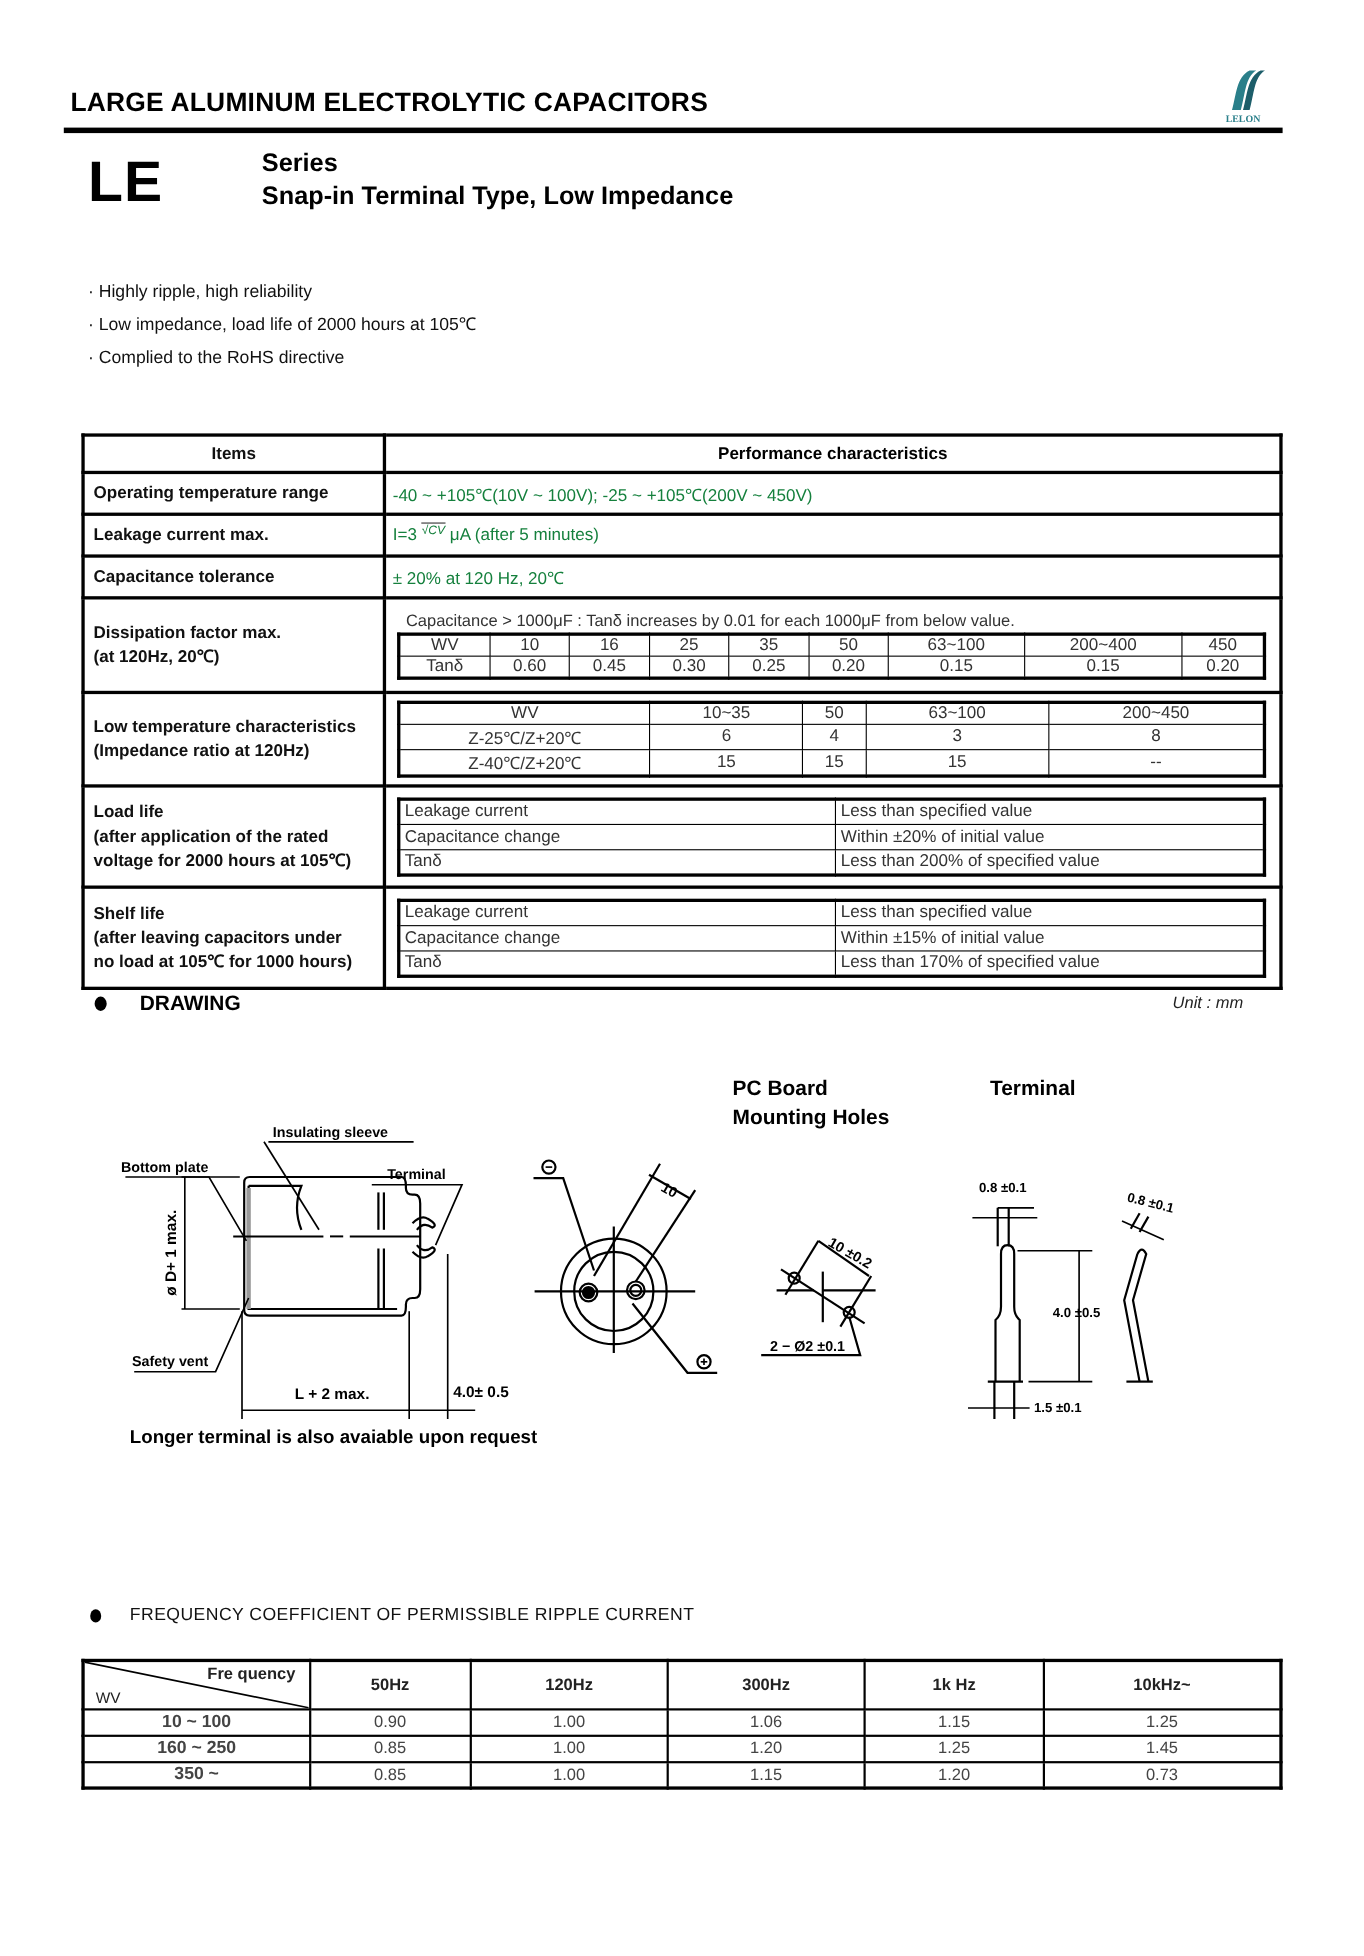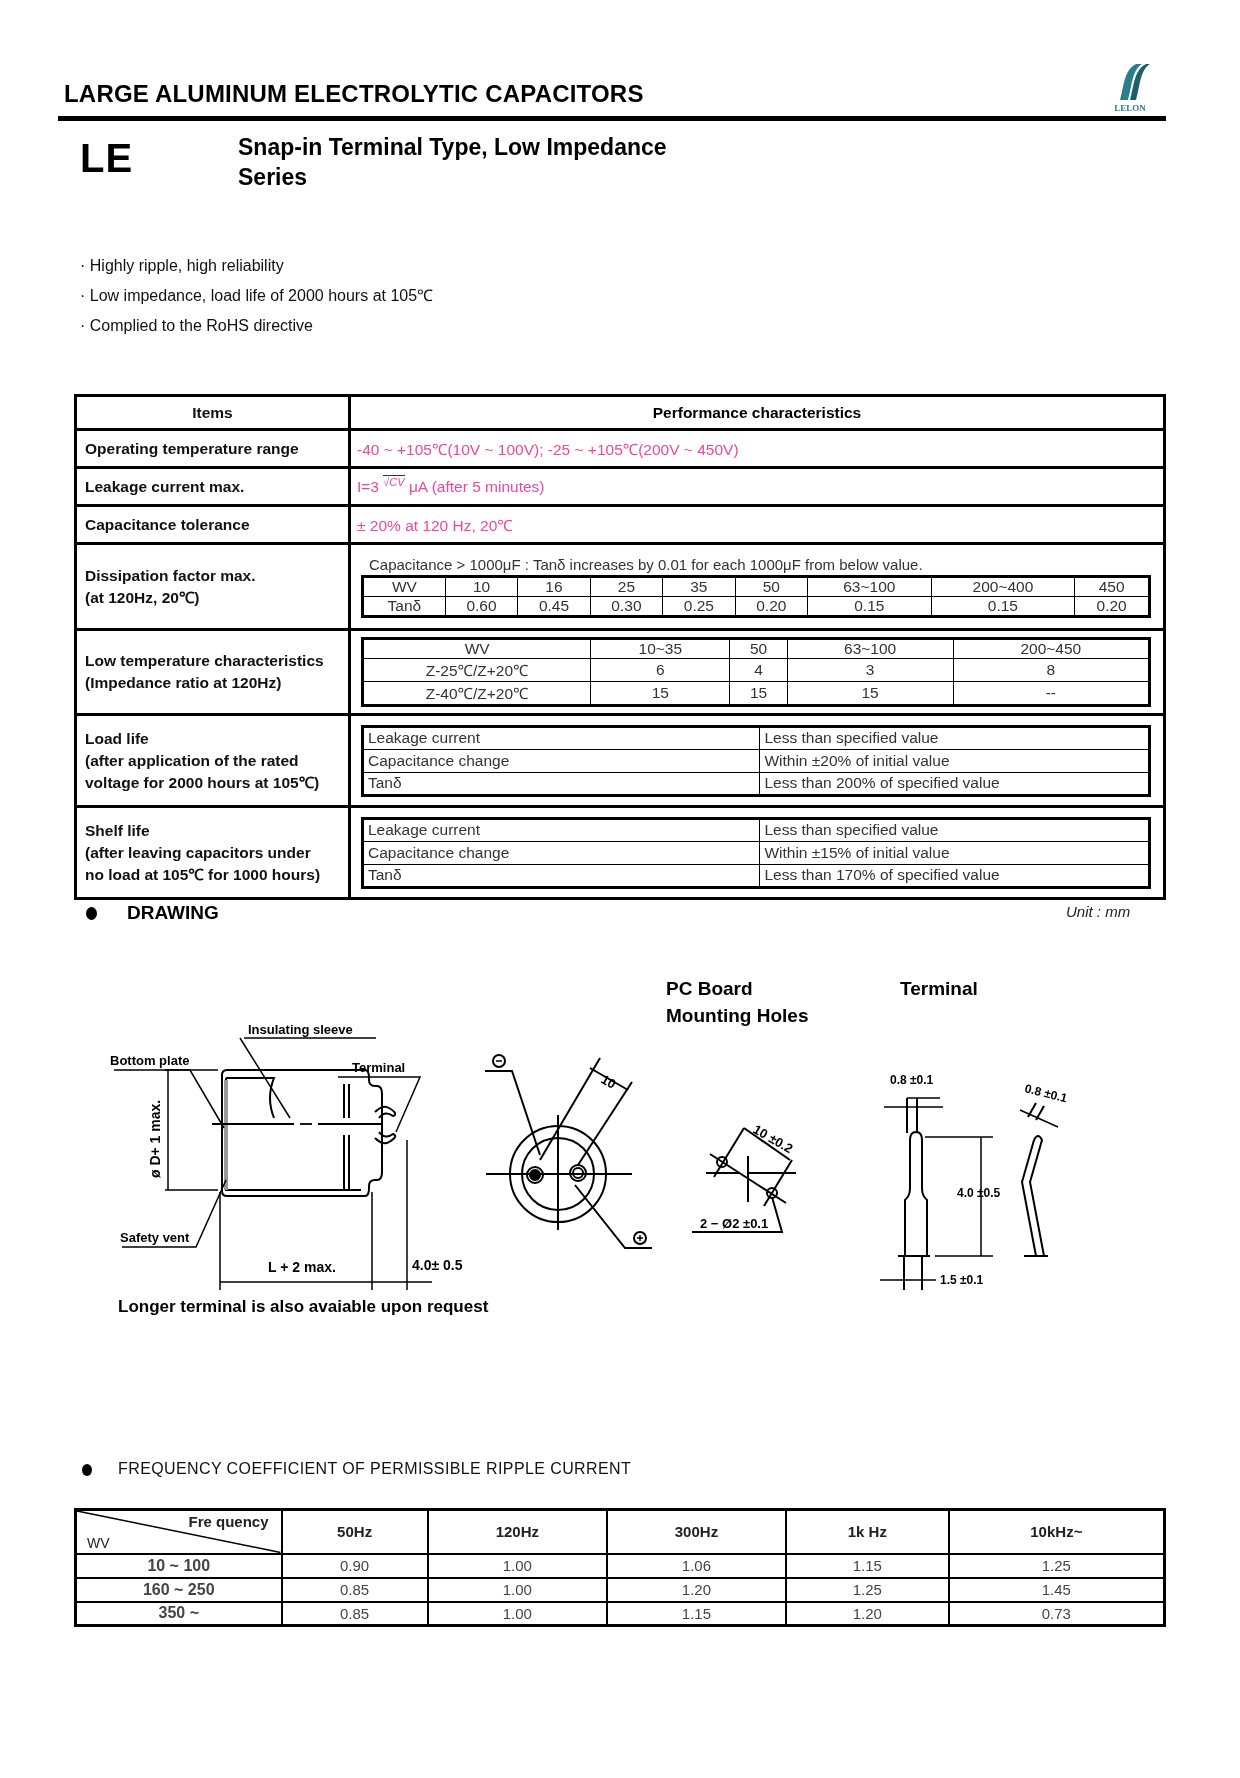--- a/index.html
+++ b/index.html
@@ -5,32 +5,32 @@
   * { box-sizing: border-box; margin: 0; padding: 0; }
   html, body { width: 1240px; height: 1778px; background: #ffffff; }
   body { position: relative; font-family: "Liberation Sans", sans-serif; color: #000; overflow: hidden; }
 
   .abs { position: absolute; }
 
   
   #doc-title { left: 64px; top: 80px; font-size: 24px; font-weight: bold; letter-spacing: 0.2px; }
   #header-rule { left: 58px; top: 116px; width: 1108px; height: 5px; background: #000; }
   #logo { left: 1090px; top: 56px; width: 80px; height: 58px; }
-  #series-code { left: 80px; top: 136px; font-size: 40px; font-weight: bold; letter-spacing: 1px; }
+  #series-code { left: 80px; top: 136px; font-size: 52px; font-weight: bold; letter-spacing: 1px; }
   #series-desc { left: 238px; top: 132px; font-size: 23px; font-weight: bold; line-height: 30px; }
 
   
   #features { left: 80px; top: 256px; font-size: 16px; color: #111; }
   #features div { height: 30px; line-height: 20px; }
 
   
   #spec-table { left: 74px; top: 394px; width: 1092px; border-collapse: collapse; border: 3px solid #000; padding-left: 12px; }
   #spec-table td { border: 3px solid #000; font-size: 15.5px; vertical-align: middle; }
   #spec-table td.item { width: 274px; padding-left: 8px; font-weight: bold; color: #111; line-height: 22px; }
-  #spec-table td.perf { padding-left: 6px; color: #ec4899; }
+  #spec-table td.perf { padding-left: 6px; color: #15803d; }
   #spec-table tr.h td { text-align: center; height: 34px; font-weight: bold; }
   #spec-table tr.r1 td { height: 38px; }
   #spec-table tr.r2 td { height: 38px; }
   #spec-table tr.r3 td { height: 38px; }
   #spec-table tr.r4 td { height: 86px; }
   #spec-table tr.r5 td { height: 82px; }
   #spec-table tr.r6 td { height: 92px; }
   #spec-table tr.r7 td { height: 92px; }
 
   .thin { font-family: "Liberation Sans Narrow", "Liberation Sans", sans-serif; font-weight: normal; color: #333; }
@@ -74,22 +74,22 @@
 <div id="logo" class="abs">
   <svg width="80" height="58" viewBox="0 0 80 58">
     <path d="M30 44 C34 30, 34 14, 46 8 L52 8 C42 14, 42 30, 38 44 Z" fill="#2a7f8a"></path>
     <path d="M40 44 C44 30, 44 14, 56 8 L60 8 C50 14, 50 30, 46 44 Z" fill="#1d5e6a"></path>
     <text x="40" y="55" font-size="9" text-anchor="middle" fill="#2a7f8a" font-weight="bold" font-family="Liberation Serif, serif">LELON</text>
   </svg>
 </div>
 <div id="header-rule" class="abs"></div>
 <div id="series-code" class="abs">LE</div>
 <div id="series-desc" class="abs">
+  <div>Series</div>
   <div>Snap-in Terminal Type, Low Impedance</div>
-  <div>Series</div>
 </div>
 
 <div id="features" class="abs">
   <div>· Highly ripple, high reliability</div>
   <div>· Low impedance, load life of 2000 hours at 105℃</div>
   <div>· Complied to the RoHS directive</div>
 </div>
 
 <table id="spec-table" class="abs">
   <tbody>

